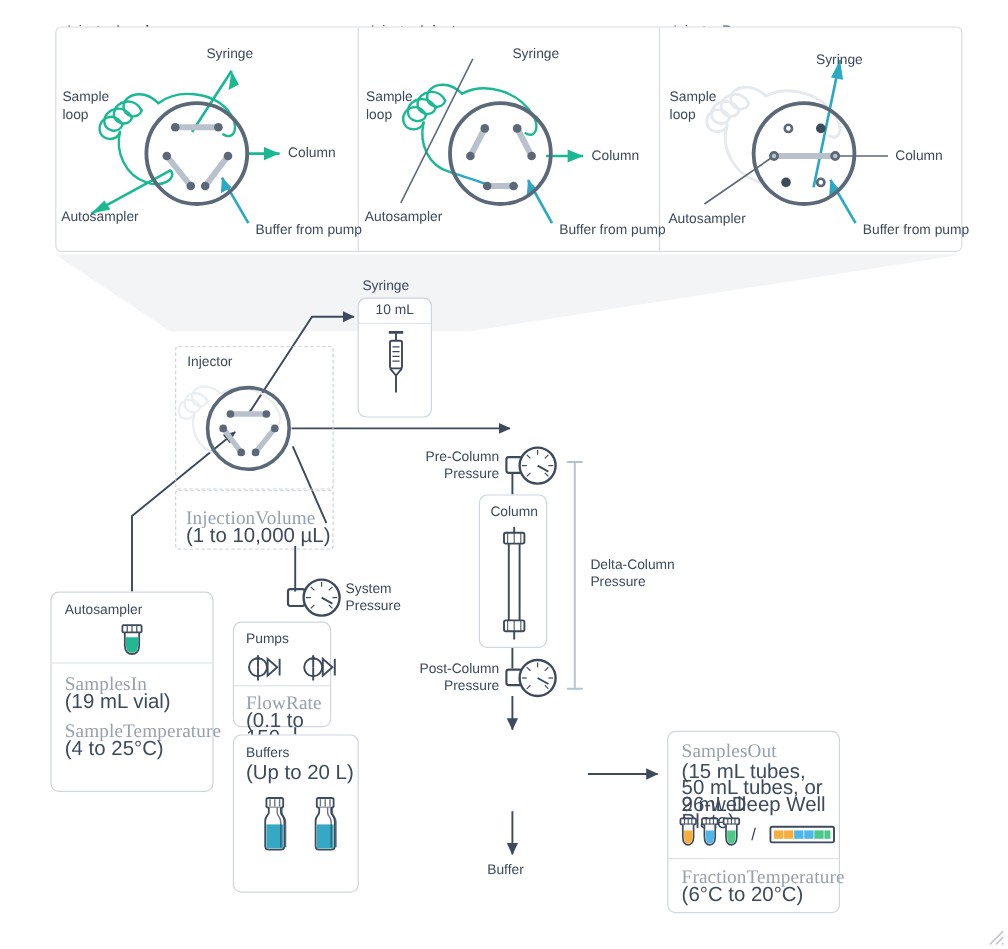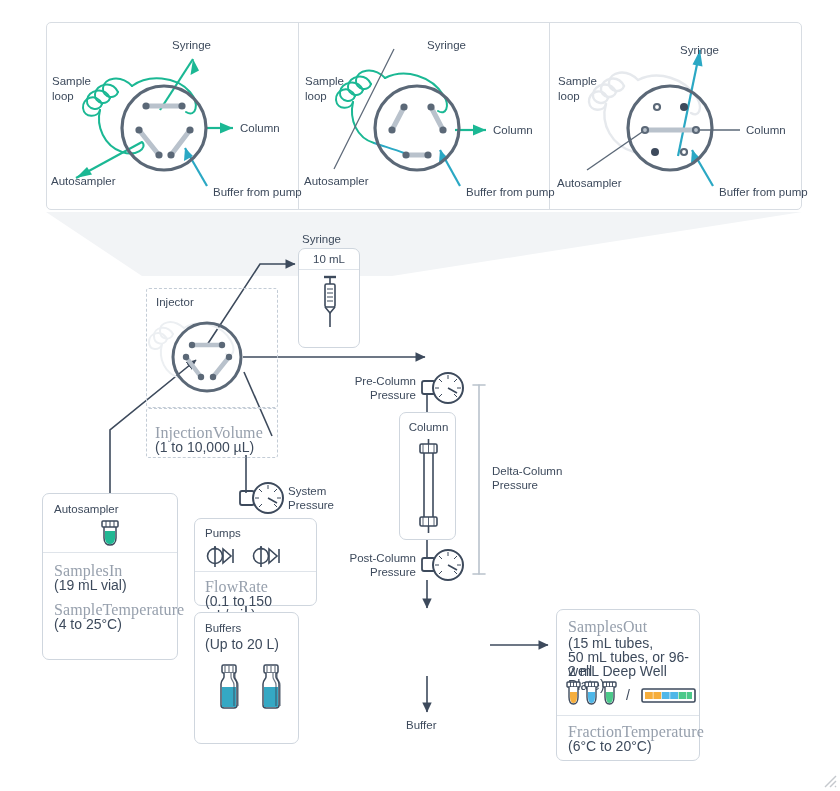--- a/index.html
+++ b/index.html
@@ -9,21 +9,21 @@
     color:#3d4a5c;
   }
   .stage{position:absolute;left:0;top:0;width:840px;height:791px;}
   svg.layer{position:absolute;left:0;top:0;width:840px;height:791px;overflow:visible;}
 
   
   .lbl{position:absolute;font-size:11.5px;line-height:14px;color:#3d4a5c;white-space:nowrap;}
   .lbl.c{text-align:center;}
   .lbl.r{text-align:right;}
   .mono{font-family:Liberation Serif, serif;color:#97a0ad;font-size:16px;letter-spacing:.1px;}
-  .sub{font-size:14px;color:#3d4a5c;line-height:14px;}
+  .sub{font-size:17px;color:#3d4a5c;line-height:14px;}
   .panel-title{position:absolute;font-size:11.5px;color:#3d4a5c;}
   .panel-title b{font-weight:bold;}
 
   
   .panels{position:absolute;left:46px;top:22px;width:756px;height:188px;
           border:1px solid #d8dde3;border-radius:5px;background:#fff;box-sizing:border-box;
           display:flex;}
   .panel{position:relative;flex:1 1 0;height:100%;}
   .panel + .panel{border-left:1px solid #d8dde3;}
 
@@ -312,21 +312,21 @@
       <line x1="259" y1="489" x2="262" y2="492"></line>
       <line x1="255" y1="498" x2="259" y2="498"></line>
       <line x1="259" y1="507" x2="262" y2="504"></line>
       <line x1="277" y1="507" x2="274" y2="504"></line>
     </g>
     <line x1="268" y1="498" x2="277" y2="503" stroke="#3d4a5c" stroke-width="1.6"></line>
   </svg>
   <div class="lbl" style="left:288px;top:484px;">System</div>
   <div class="lbl" style="left:288px;top:498px;">Pressure</div>
 
-  <div class="card" style="left:194px;top:518px;width:123px;height:88px;">
+  <div class="card" style="left:194px;top:518px;width:82px;height:88px;">
     <div class="lbl" style="left:10px;top:7px;">Pumps</div>
     <svg style="position:absolute;left:0;top:22px;width:105px;height:30px;">
       <g stroke="#3d4a5c" fill="none" stroke-width="1.6">
         <circle cx="20" cy="15" r="7.5"></circle>
         <line x1="20" y1="15" x2="20" y2="5"></line>
         <path d="M20,5 l-2.5,3.5 l5,0 z" fill="#3d4a5c" stroke="none"></path>
         <line x1="20" y1="15" x2="20" y2="26"></line>
         <path d="M28,8 L28,22 L36,15 Z"></path>
         <line x1="38" y1="8" x2="38" y2="22"></line>
       </g>

